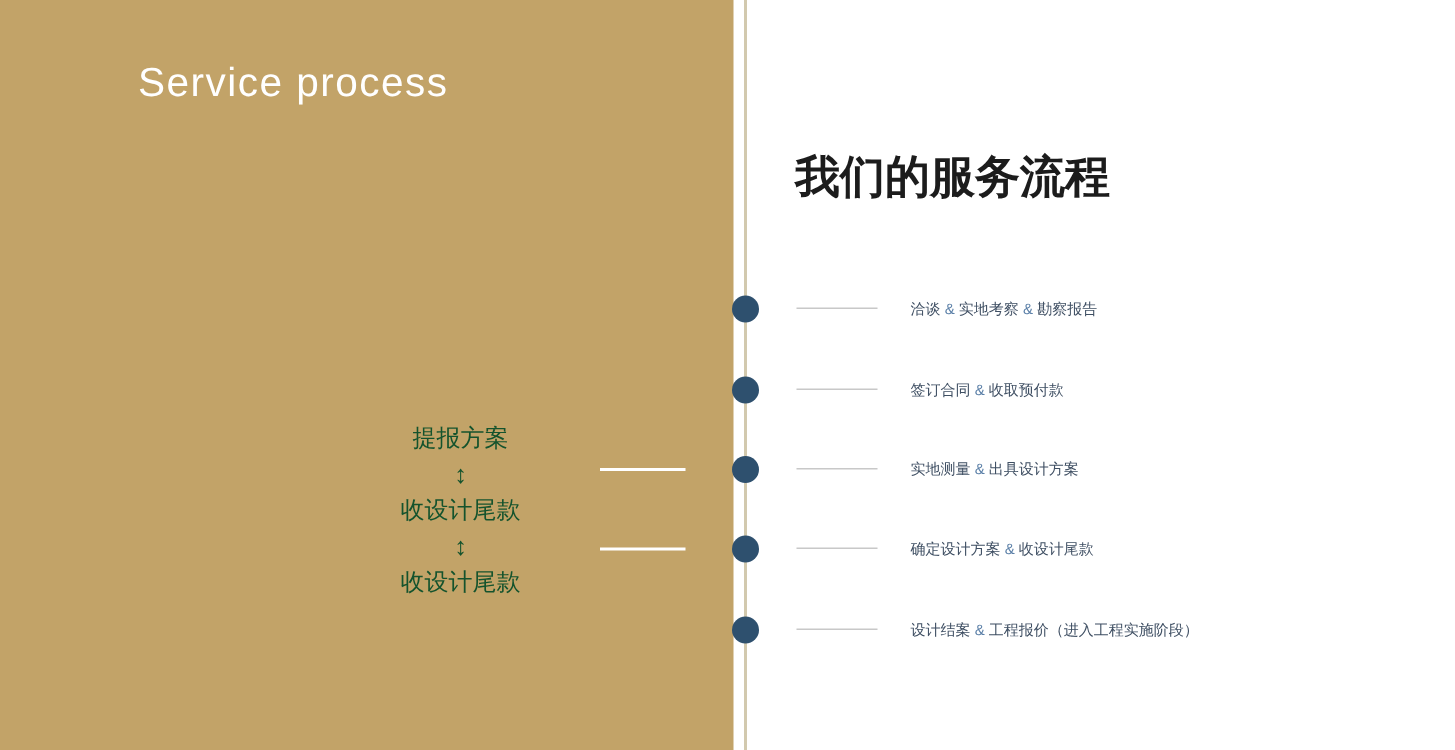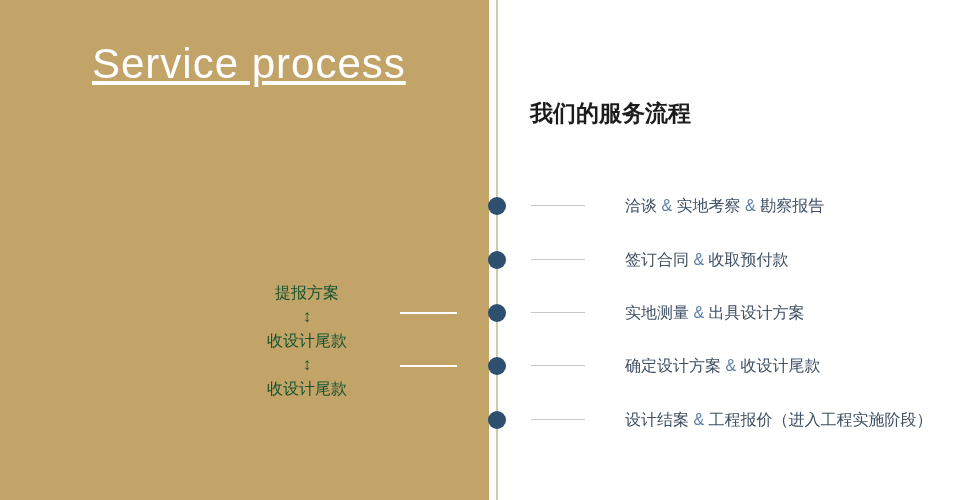--- a/index.html
+++ b/index.html
@@ -18,25 +18,24 @@
   .gold-panel {
     position: absolute;
     left: 0; top: 0;
     width: 489px; height: 500px;
     background: var(--gold, #c2a368);
   }
   .page-title {
     position: absolute;
     left: 92px; top: 40px;
     color: #ffffff;
-    font-size: 42px;
+    font-size: 27px;
     font-weight: 300;
     letter-spacing: 1px;
     white-space: nowrap;
-    text-decoration: underline;
   }
 
   
   .cycle {
     position: absolute;
     left: 252px; top: 282px;
     width: 110px;
     text-align: center;
     color: #14532d;
   }
@@ -68,21 +67,21 @@
     position: absolute;
     left: 496px; top: 0;
     width: 2px; height: 500px;
     background: var(--axis, #d2c9ae);
   }
 
   
   .section-heading {
     position: absolute;
     left: 530px; top: 98px;
-    font-size: 23px;
+    font-size: 30px;
     font-weight: 700;
     color: #1c1c1c;
     white-space: nowrap;
   }
 
   .timeline {
     position: absolute;
     left: 0; top: 0;
     width: 970px; height: 500px;
   }
@@ -100,23 +99,23 @@
     background: var(--dot, #2e506e);
   }
   .tl-tick {
     position: absolute;
     left: 531px; top: -1px;
     width: 54px; height: 1px;
     background: var(--tick, #c8c8c8);
   }
   .tl-label {
     position: absolute;
-    left: 625px;
+    left: 607px;
     transform: translateY(-50%);
-    font-size: 16px;
+    font-size: 10px;
     color: var(--text, #3f4f63);
     white-space: nowrap;
     text-align: right;
   }
   .amp {
     color: var(--amp, #5c80a8);
   }
 </style>
 </head>
 <body>

